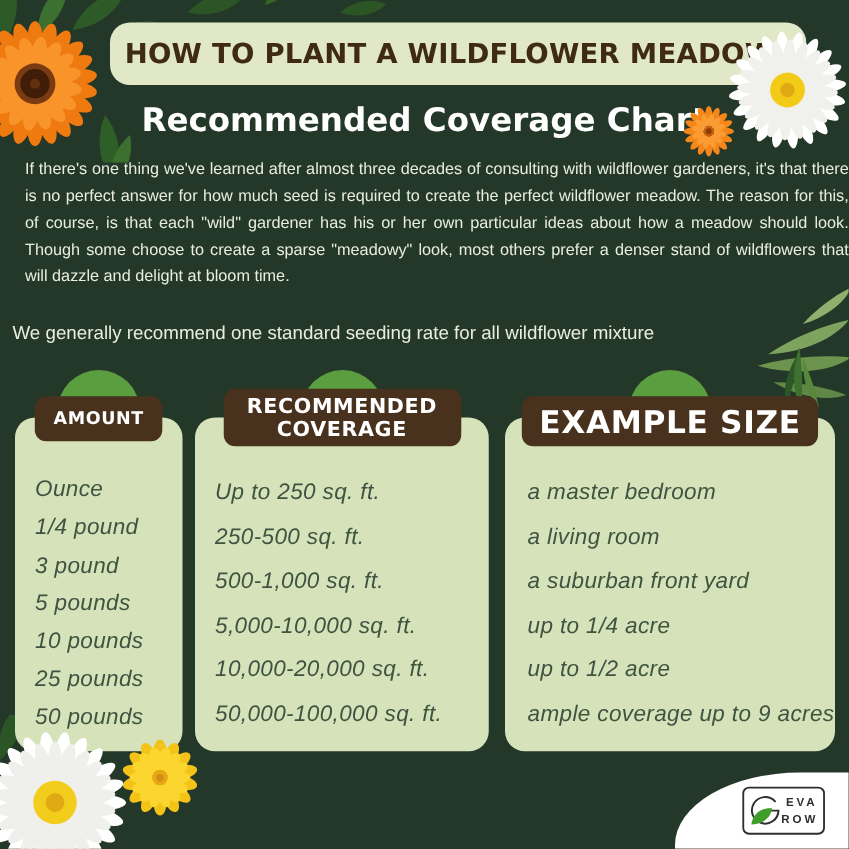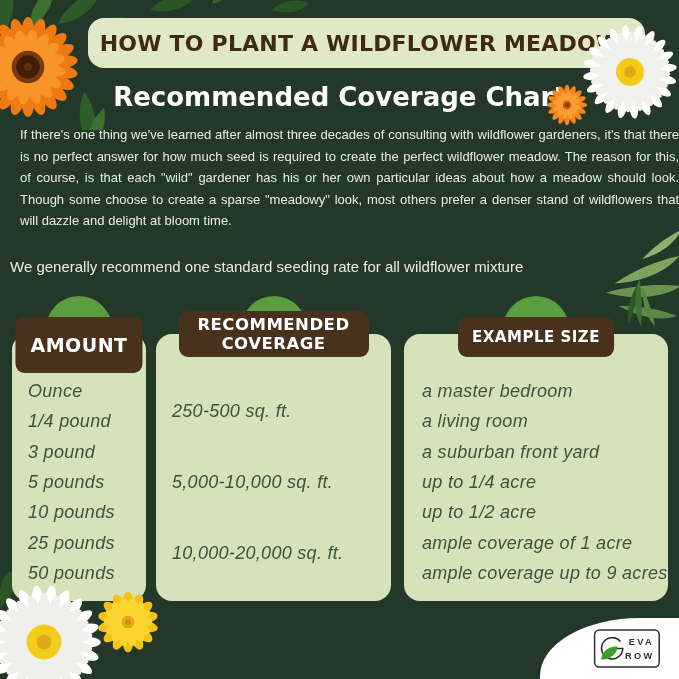--- a/index.html
+++ b/index.html
@@ -61,23 +61,23 @@
     position:absolute;left:0;right:0;top:38px;bottom:0;
     background:var(--panel,#d6e2ba);border-radius:16px;z-index:1;
   }
   .col-header{
     position:absolute;top:21px;left:50%;transform:translateX(-50%);
     background:var(--brown,#48311d);border-radius:9px;z-index:2;
     color:var(--white,#fff);font-family:"DejaVu Sans",sans-serif;font-weight:bold;
     letter-spacing:.5px;text-align:center;
     display:flex;align-items:center;justify-content:center;
   }
-  .col1 .col-header{height:56px;padding:0 15px;font-size:19px;white-space:nowrap}
+  .col1 .col-header{height:36px;padding:0 15px;font-size:14px;white-space:nowrap}
   .col2 .col-header{top:15px;height:46px;width:190px;font-size:16.5px;line-height:19px}
-  .col3 .col-header{height:40px;padding:0 14px;font-size:15px;white-space:nowrap}
+  .col3 .col-header{height:40px;padding:0 14px;font-size:25px;white-space:nowrap}
   .rows{
     position:absolute;left:0;right:0;top:80px;height:213px;z-index:2;
     display:flex;flex-direction:column;
   }
   .row{
     flex:1;display:flex;align-items:center;padding-left:16px;
     font-size:18px;letter-spacing:.3px;color:var(--row-ink,#3e5441);font-style:italic;
   }
   .col3 .row{padding-left:18px}
 
@@ -352,38 +352,40 @@
           <div class="row">50 pounds</div>
         </div>
       </div>
       <div class="column col2">
         <div class="arc"></div>
         <div class="panel"></div>
         <div class="col-header">
           <span>RECOMMENDED COVERAGE</span>
         </div>
         <div class="rows">
+          <div class="row">Up to 250 sq. ft.</div>
           <div class="row">250-500 sq. ft.</div>
+          <div class="row">500-1,000 sq. ft.</div>
           <div class="row">5,000-10,000 sq. ft.</div>
           <div class="row">10,000-20,000 sq. ft.</div>
+          <div class="row">50,000-100,000 sq. ft.</div>
         </div>
       </div>
       <div class="column col3">
         <div class="arc"></div>
         <div class="panel"></div>
         <div class="col-header">
           <span>EXAMPLE SIZE</span>
         </div>
         <div class="rows">
           <div class="row">a master bedroom</div>
           <div class="row">a living room</div>
           <div class="row">a suburban front yard</div>
           <div class="row">up to 1/4 acre</div>
           <div class="row">up to 1/2 acre</div>
-          <div class="row">ample coverage of 1 acre</div>
           <div class="row">ample coverage up to 9 acres</div>
         </div>
       </div>
     </div>
 
   <div class="corner">
     <svg class="logo" viewBox="0 0 78 48">
       <rect x="5" y="4" width="70" height="40" rx="5" fill="none" stroke="#2e2e2e" stroke-width="1.6"></rect>
       <path d="M32.5 16 A11.5 11.5 0 1 0 35.5 24 L25 24" fill="none" stroke="#2e2e2e" stroke-width="1.7" stroke-linecap="round"></path>
       <path d="M12 36 C13 27 21 21 30 22 C29 30 22 36 12 36 Z" fill="#3f9e2b"></path>

